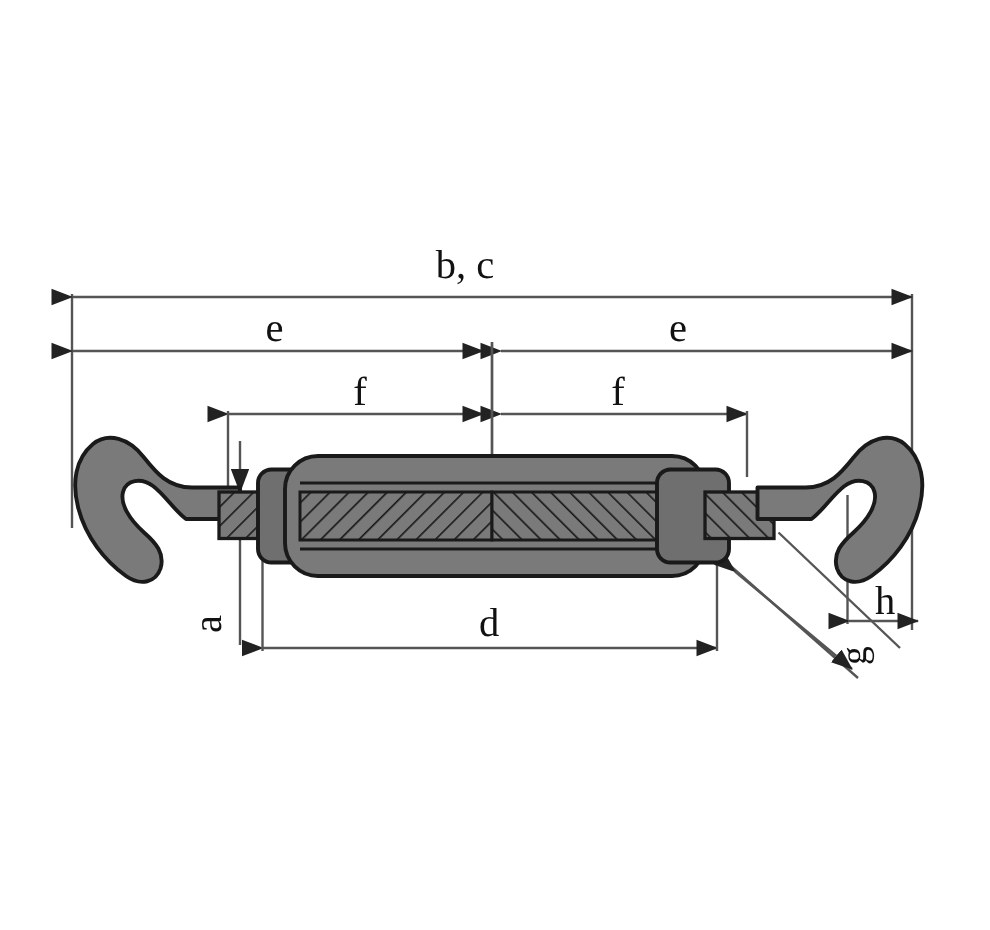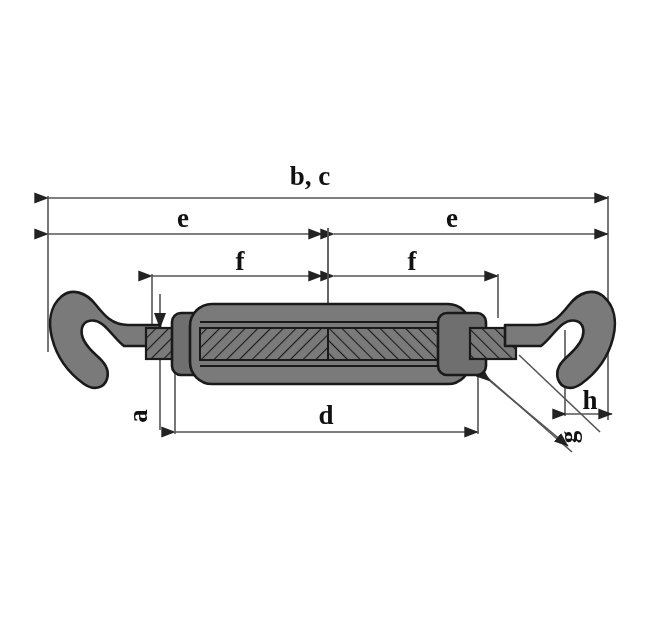--- a/index.html
+++ b/index.html
@@ -11,21 +11,20 @@
     width: 660px;
     height: 620px;
     font-family: "Liberation Serif", "DejaVu Serif", serif;
     overflow: hidden;
   }
   #drawing-root {
     position: relative;
     width: 660px;
     height: 620px;
     background: #fef9c3;
-    font-weight: bold;
   }
   svg#turnbuckle-svg {
     display: block;
     width: 660px;
     height: 620px;
   }
   .dim-label {
     font-family: "Liberation Serif", "DejaVu Serif", serif;
     fill: #111111;
     font-size: 27px;

